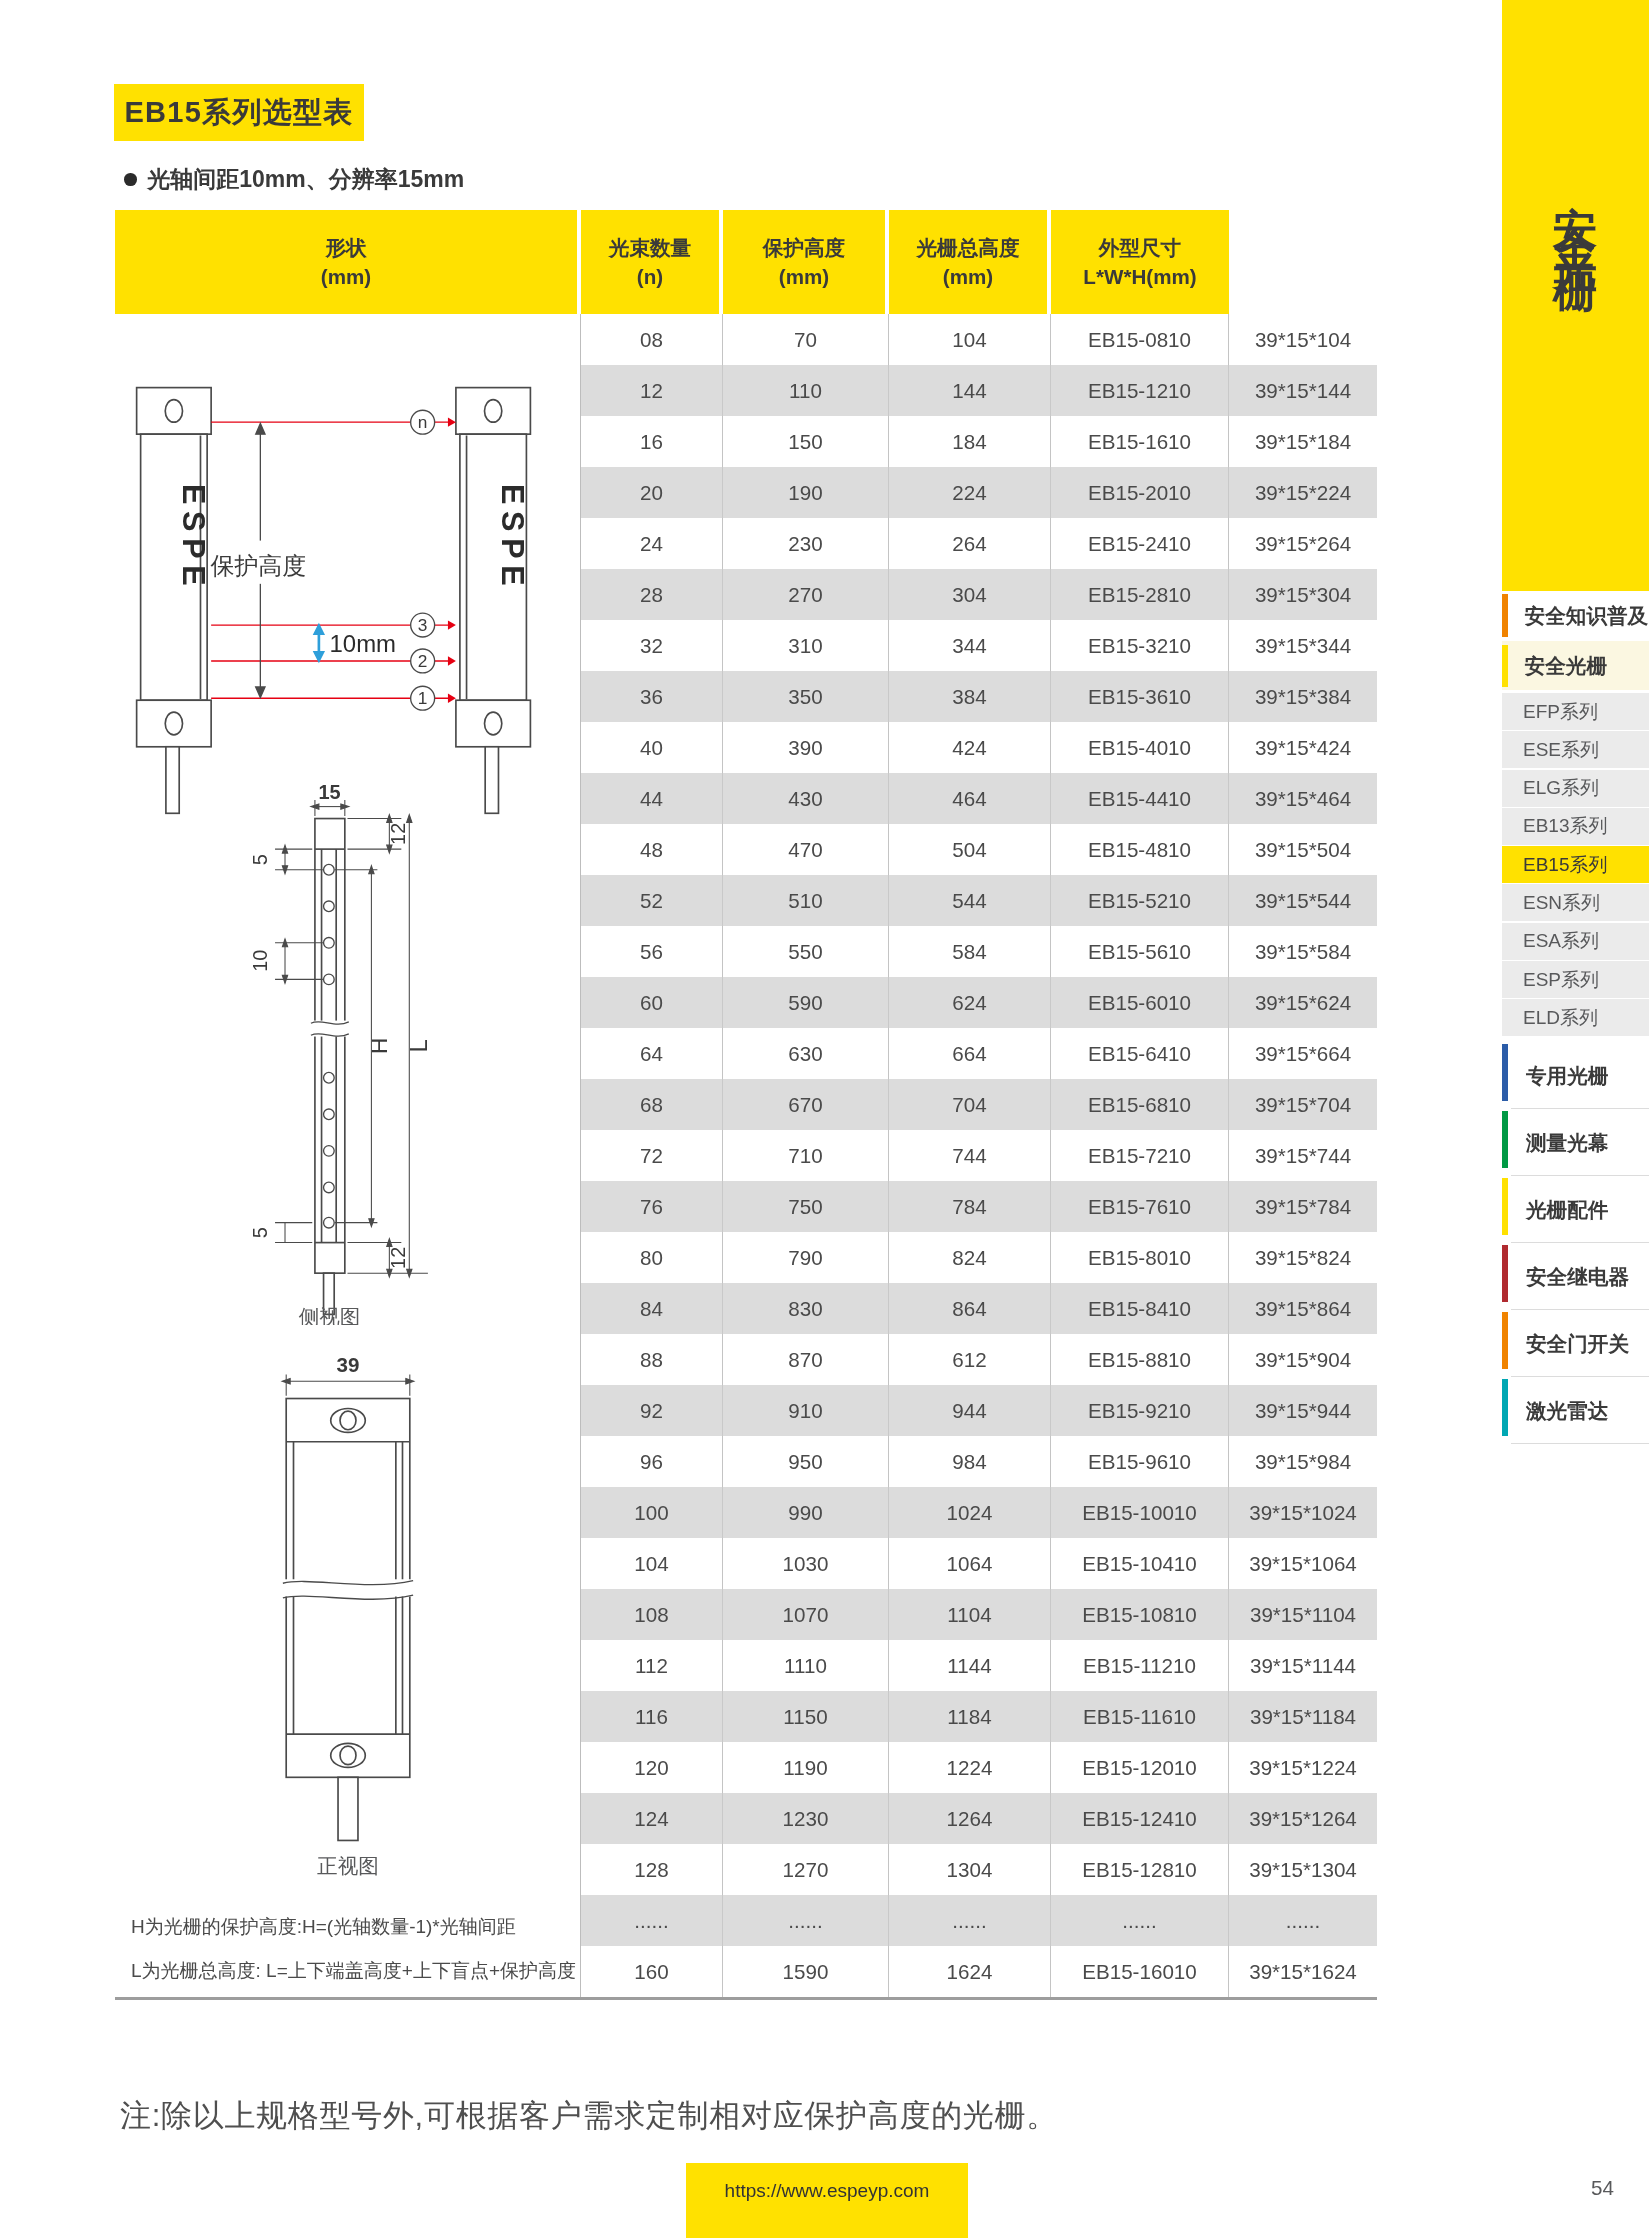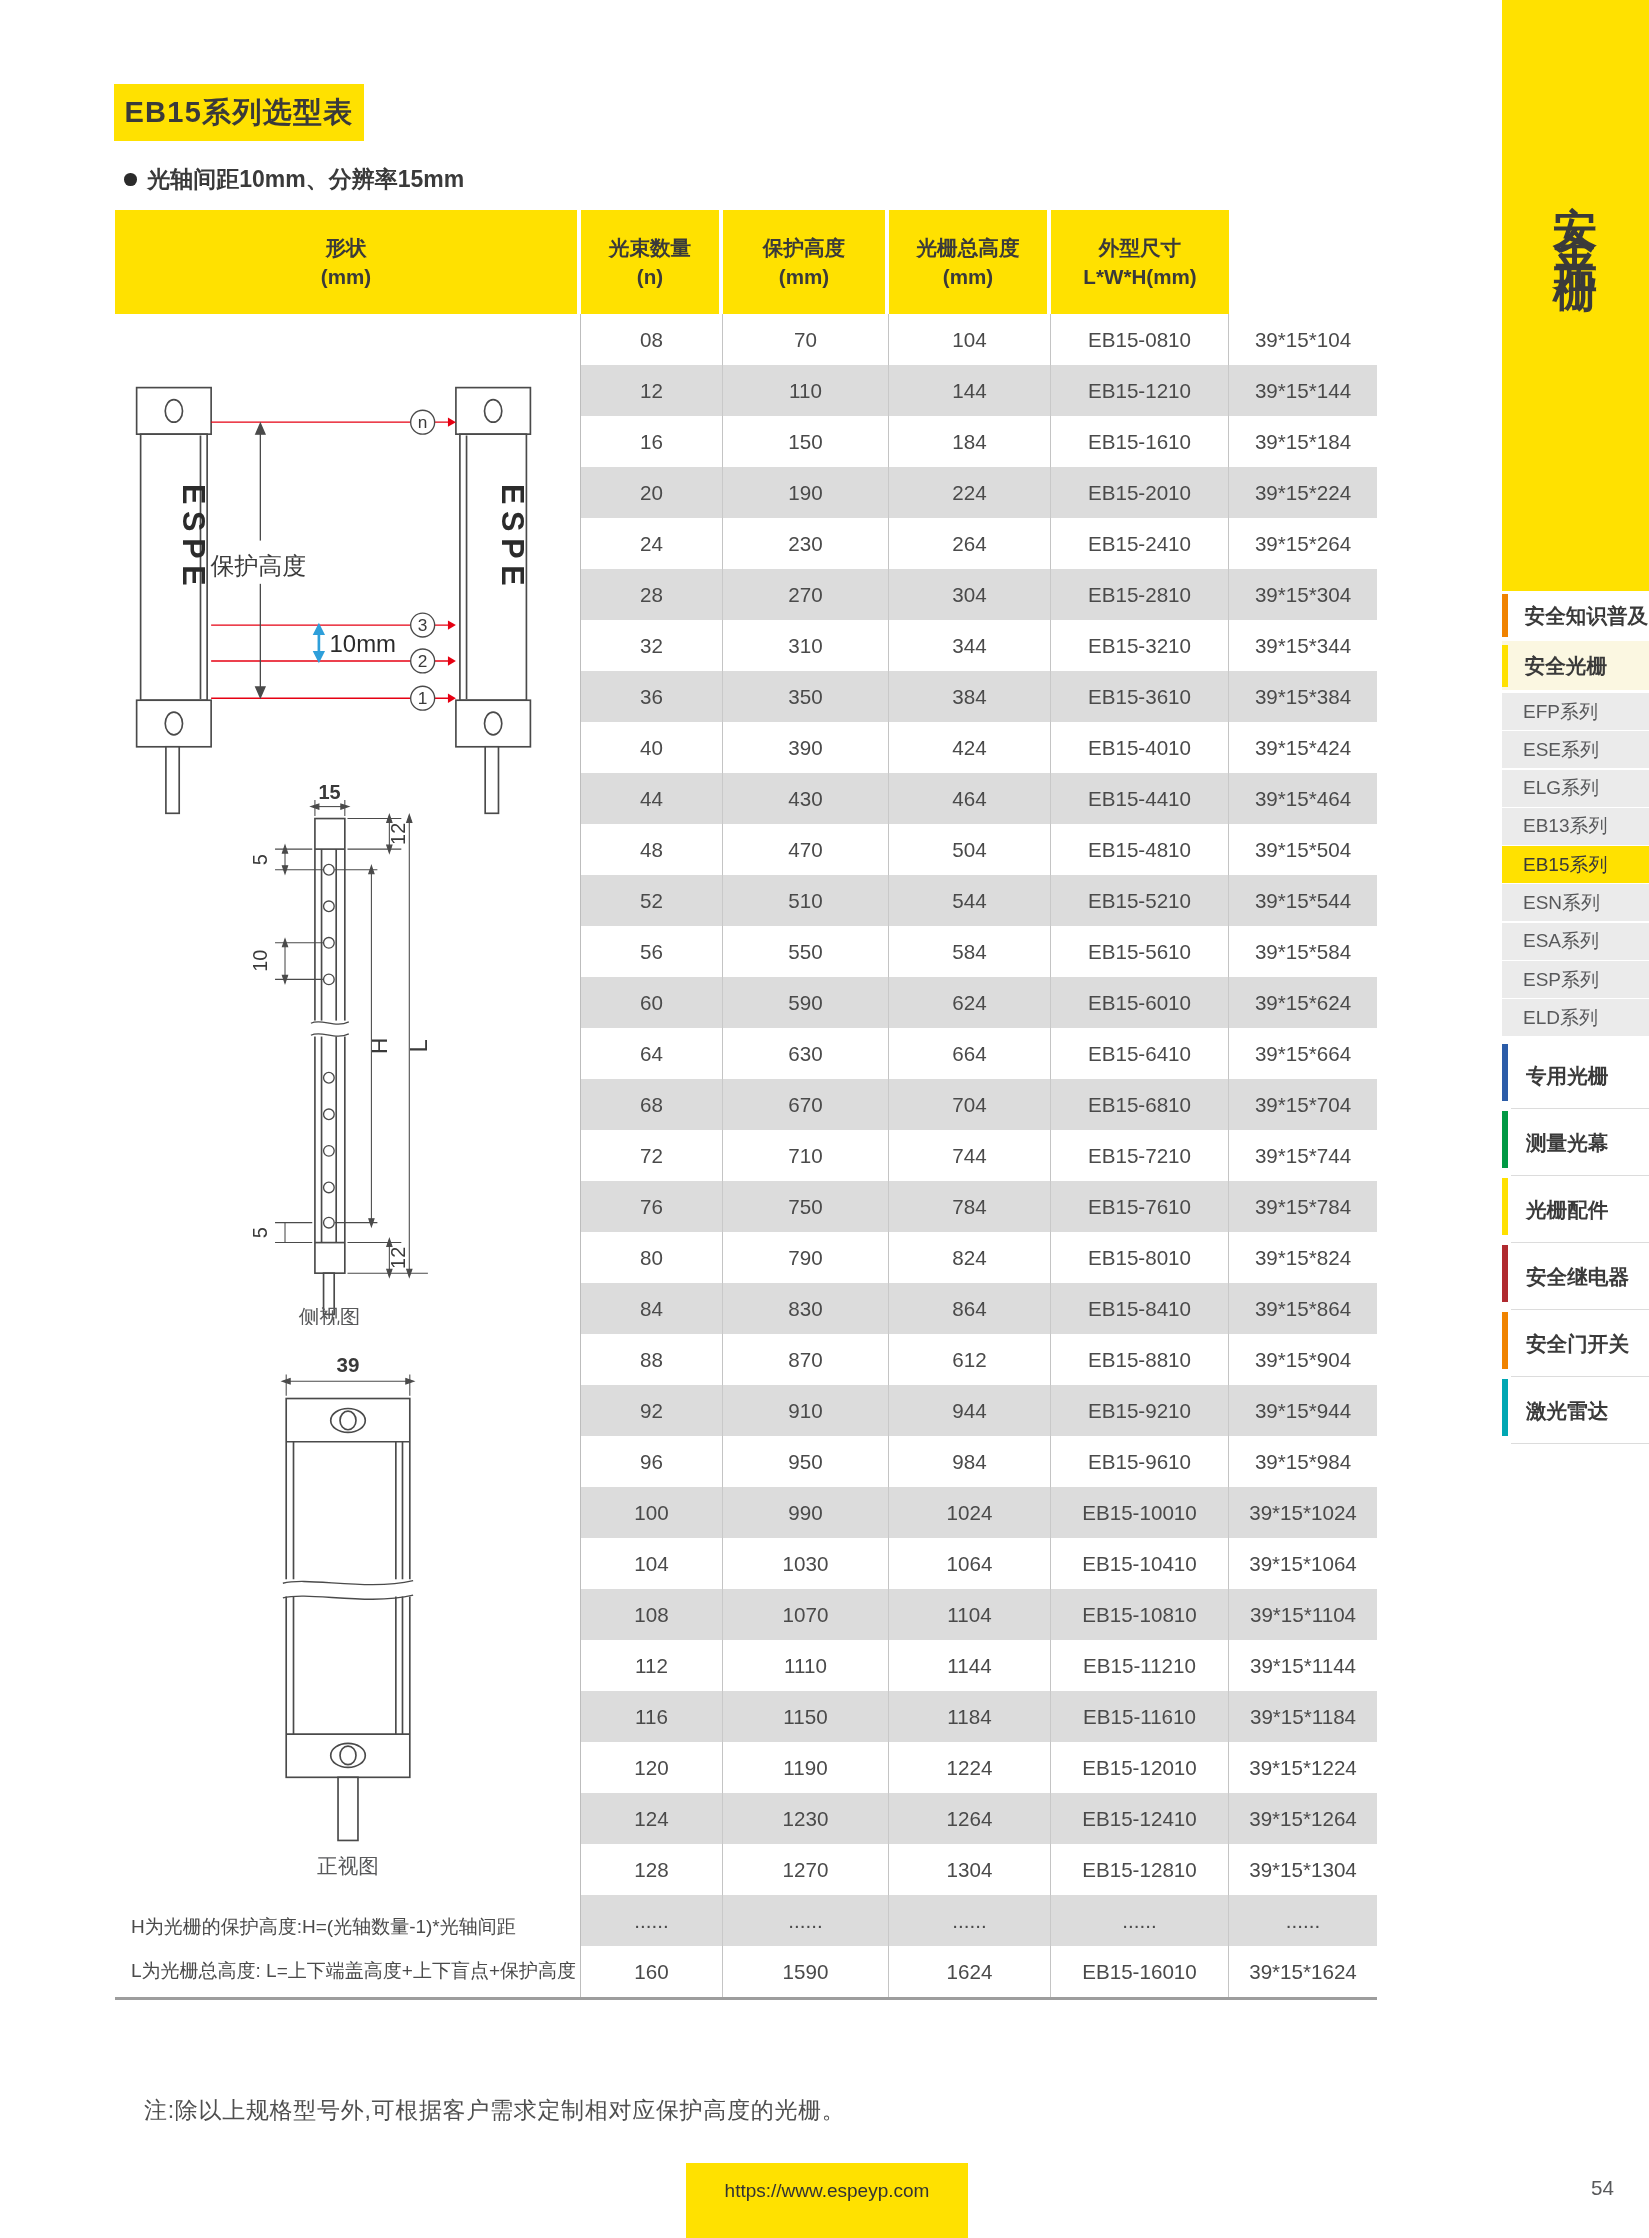--- a/index.html
+++ b/index.html
@@ -30,21 +30,21 @@
   .b-cell.alt{background:#DCDCDC;border-right-color:#c9c9c9;}
   .b-cell.lastcol{border-right:none;}
 
   
   .diag{position:absolute;}
   .formula{position:absolute;left:8px;font-size:19px;color:#4a4a4a;white-space:nowrap;letter-spacing:0px;margin-left:8px;}
   .f1{top:1600px;} .f2{top:1644px;}
   svg text{font-family:"Liberation Sans","DejaVu Sans",sans-serif;}
 
   
-  .note{position:absolute;left:120px;top:2095px;font-size:23px;color:#4f4f4f;letter-spacing:0.7px;margin-left:24px;}
+  .note{position:absolute;left:120px;top:2095px;font-size:31px;color:#4f4f4f;letter-spacing:0.7px;}
   .footer-box{position:absolute;left:686px;top:2163px;width:282px;height:76px;background:#FFE100;
               display:flex;justify-content:center;box-sizing:border-box;padding-top:17.3px;}
   .footer-url{font-size:19px;color:#333333;text-decoration:none;}
   .page-num{position:absolute;left:1591px;top:2176px;font-size:20.6px;color:#58595B;}
 
   
   .hero{position:absolute;left:1502px;top:0;width:148px;height:592px;background:#FFE100;}
   .hero-title{position:absolute;left:50%;transform:translateX(-50%);top:170px;
               writing-mode:vertical-rl;text-orientation:upright;
               font-size:44px;font-weight:bold;color:#3a3a3a;letter-spacing:21px;}

